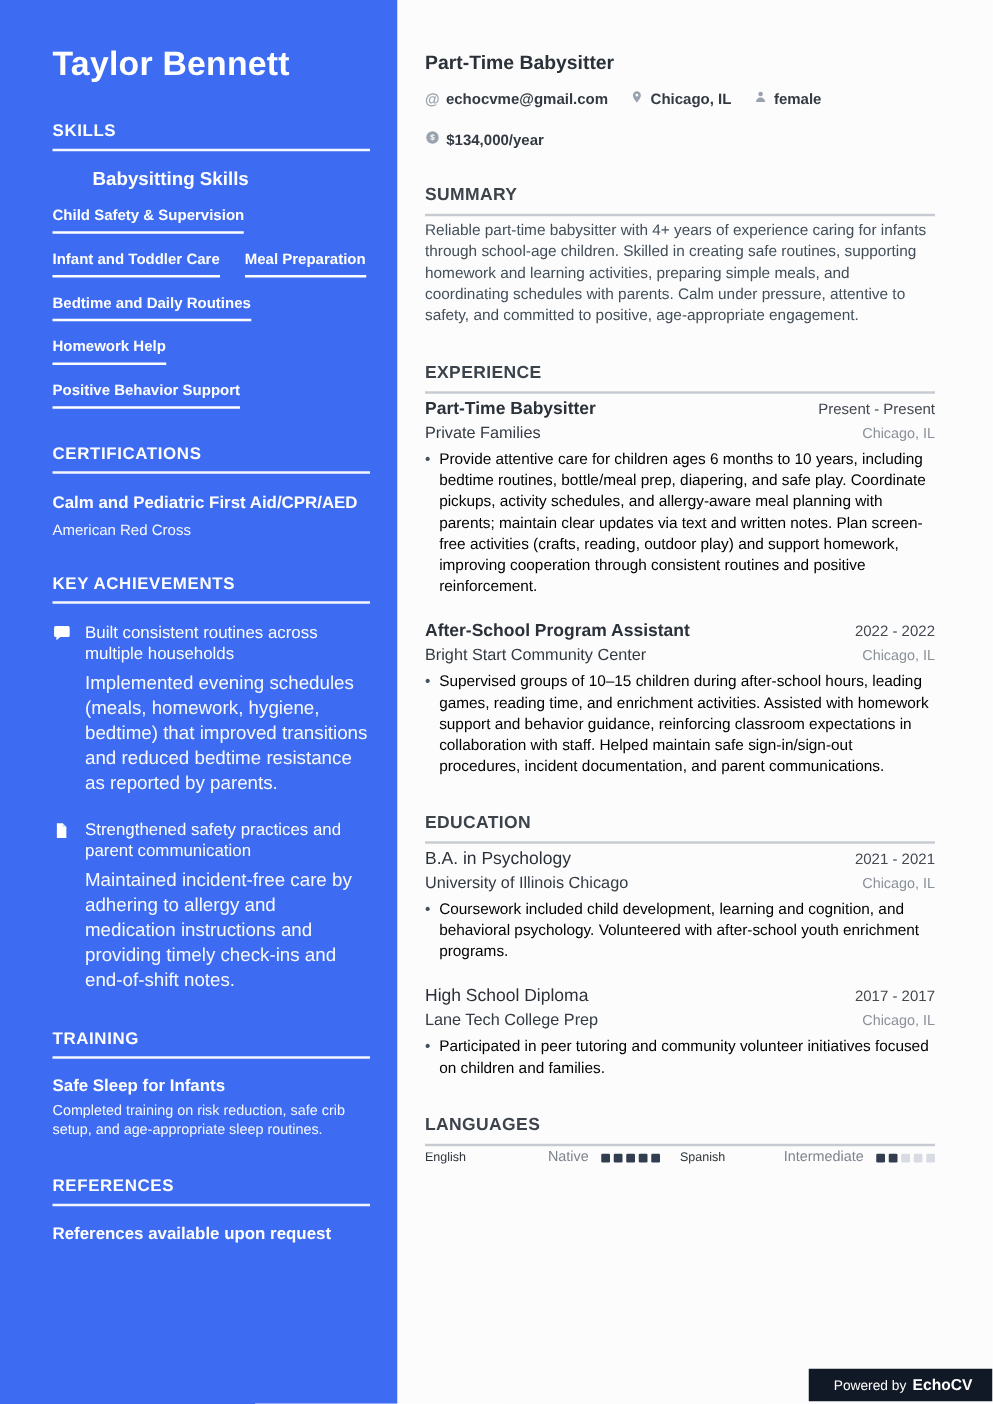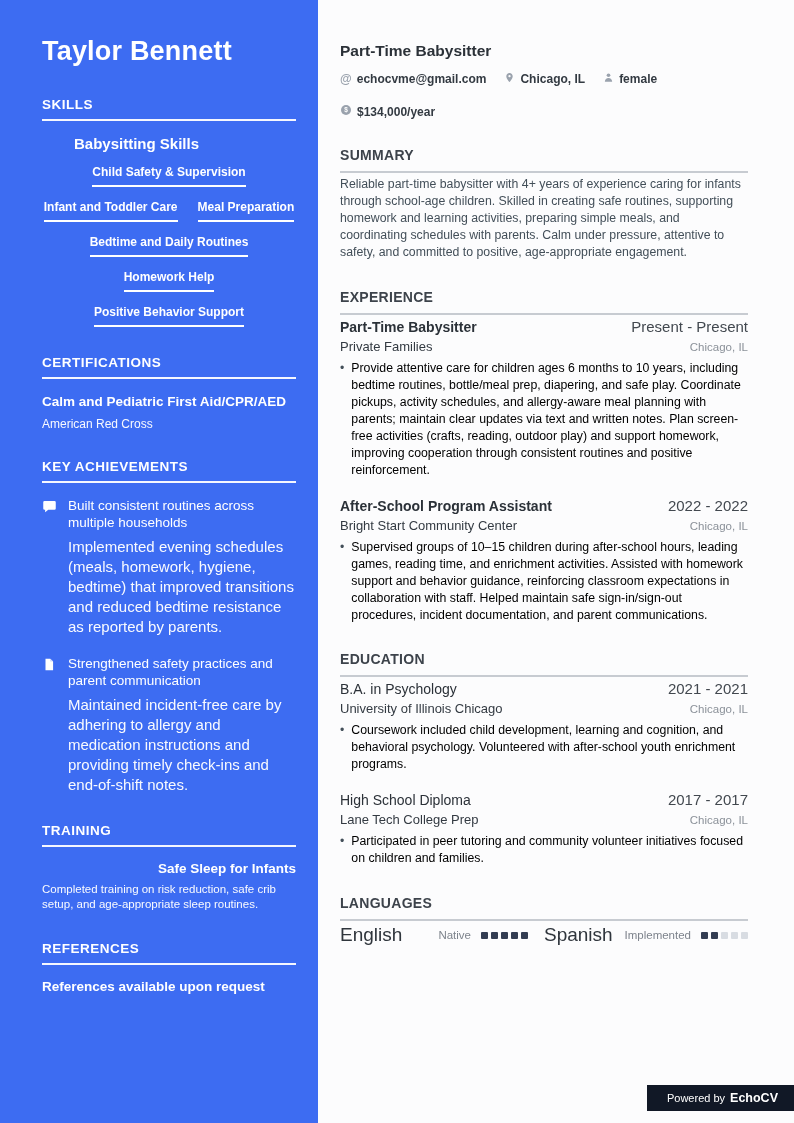--- a/index.html
+++ b/index.html
@@ -40,39 +40,38 @@
     font-size:15px;
     font-weight:600;
     margin-bottom:13px;
     margin-left:32px;
   }
   .skill-tags {
     display:flex;
     flex-wrap:wrap;
     column-gap:20px;
     row-gap:13px;
-    justify-content:center;
   }
   .skill-tag {
     font-size:12px;
     font-weight:700;
     padding-bottom:6px;
     border-bottom:2px solid #ffffff;
     white-space:nowrap;
   }
   .cert-title { font-size:13.5px; font-weight:600; line-height:1.3; margin-bottom:6px; }
   .cert-issuer { font-size:12px; font-weight:400; opacity:.96; }
 
   .ach-item { display:flex; gap:10px; margin-bottom:18px; }
   .ach-icon { flex:0 0 16px; padding-top:2px; }
   .ach-title { font-size:13.5px; font-weight:400; line-height:1.28; }
   .ach-desc { font-size:15px; line-height:1.33; margin-top:6px; opacity:.97; }
 
   .train-item { margin-bottom:15px; }
-  .train-title { font-size:13.5px; font-weight:700; margin-bottom:6px;text-align:right; }
+  .train-title { font-size:13.5px; font-weight:700; margin-bottom:6px; }
   .train-desc { font-size:11.5px; line-height:1.33; opacity:.97; }
 
   .refs-text { font-size:13.5px; font-weight:600; }
 
   
   .main {
     flex:1;
     background:#fcfcfd;
     padding:42px 46px 0 22px;
     position:relative;
@@ -108,42 +107,42 @@
   .summary-text {
     font-size:12.3px;
     line-height:1.38;
     color:#434f59;
   }
 
   .job { margin-bottom:18px; }
   .job:last-child { margin-bottom:0; }
   .row-between { display:flex; justify-content:space-between; align-items:baseline; }
   .job-title { font-size:14px; font-weight:700; color:#2b3138; }
-  .job-dates { font-size:15px; color:#42484f; white-space:nowrap; }
+  .job-dates { font-size:12px; color:#42484f; white-space:nowrap; }
   .job-company { font-size:13px; color:#333a42; margin-top:4px; }
   .job-location { font-size:11.5px; color:#8b9199; white-space:nowrap; }
   .bullet { display:flex; gap:7px; margin-top:6px; }
   .bullet-marker { color:#434f59; font-size:12.3px; line-height:1.38; }
   .bullet-text { font-size:12.3px; line-height:1.38; color:#000000; }
 
   .langs { display:flex; }
   .lang { flex:1; display:flex; align-items:center; }
-  .lang-name { font-size:19px; color:#2f353c; }
+  .lang-name { font-size:10px; color:#2f353c; }
   .lang-right { margin-left:auto; display:flex; align-items:center; gap:10px; padding-right:16px; }
   .lang:last-child .lang-right { padding-right:0; }
   .lang-level { font-size:11.5px; color:#7d838c; }
   .lang-squares { display:flex; gap:3px; }
   .lang-square { width:7px; height:7px; border-radius:1px; }
   .lang-square.filled { background:#333d52; }
   .lang-square.empty { background:#d8dce2; }
 
   .footer-badge {
     position:absolute;
     right:0;
-    bottom:12px;
+    bottom:2px;
     background:#111826;
     color:#ffffff;
     padding:6px 16px 6px 20px;
     font-size:11px;
     display:flex;
     align-items:baseline;
     gap:5px;
   }
   .footer-brand { font-weight:700; font-size:12.5px; }
 </style>
@@ -340,21 +339,21 @@
               <span class="lang-square filled"></span>
               <span class="lang-square filled"></span>
               <span class="lang-square filled"></span>
               <span class="lang-square filled"></span>
             </span>
         </span>
       </div>
       <div class="lang">
         <span class="lang-name">Spanish</span>
         <span class="lang-right">
-          <span class="lang-level">Implemented</span>
+          <span class="lang-level">Intermediate</span>
           <span class="lang-squares">
               <span class="lang-square filled"></span>
               <span class="lang-square filled"></span>
               <span class="lang-square empty"></span>
               <span class="lang-square empty"></span>
               <span class="lang-square empty"></span>
             </span>
         </span>
       </div>
     </div>

